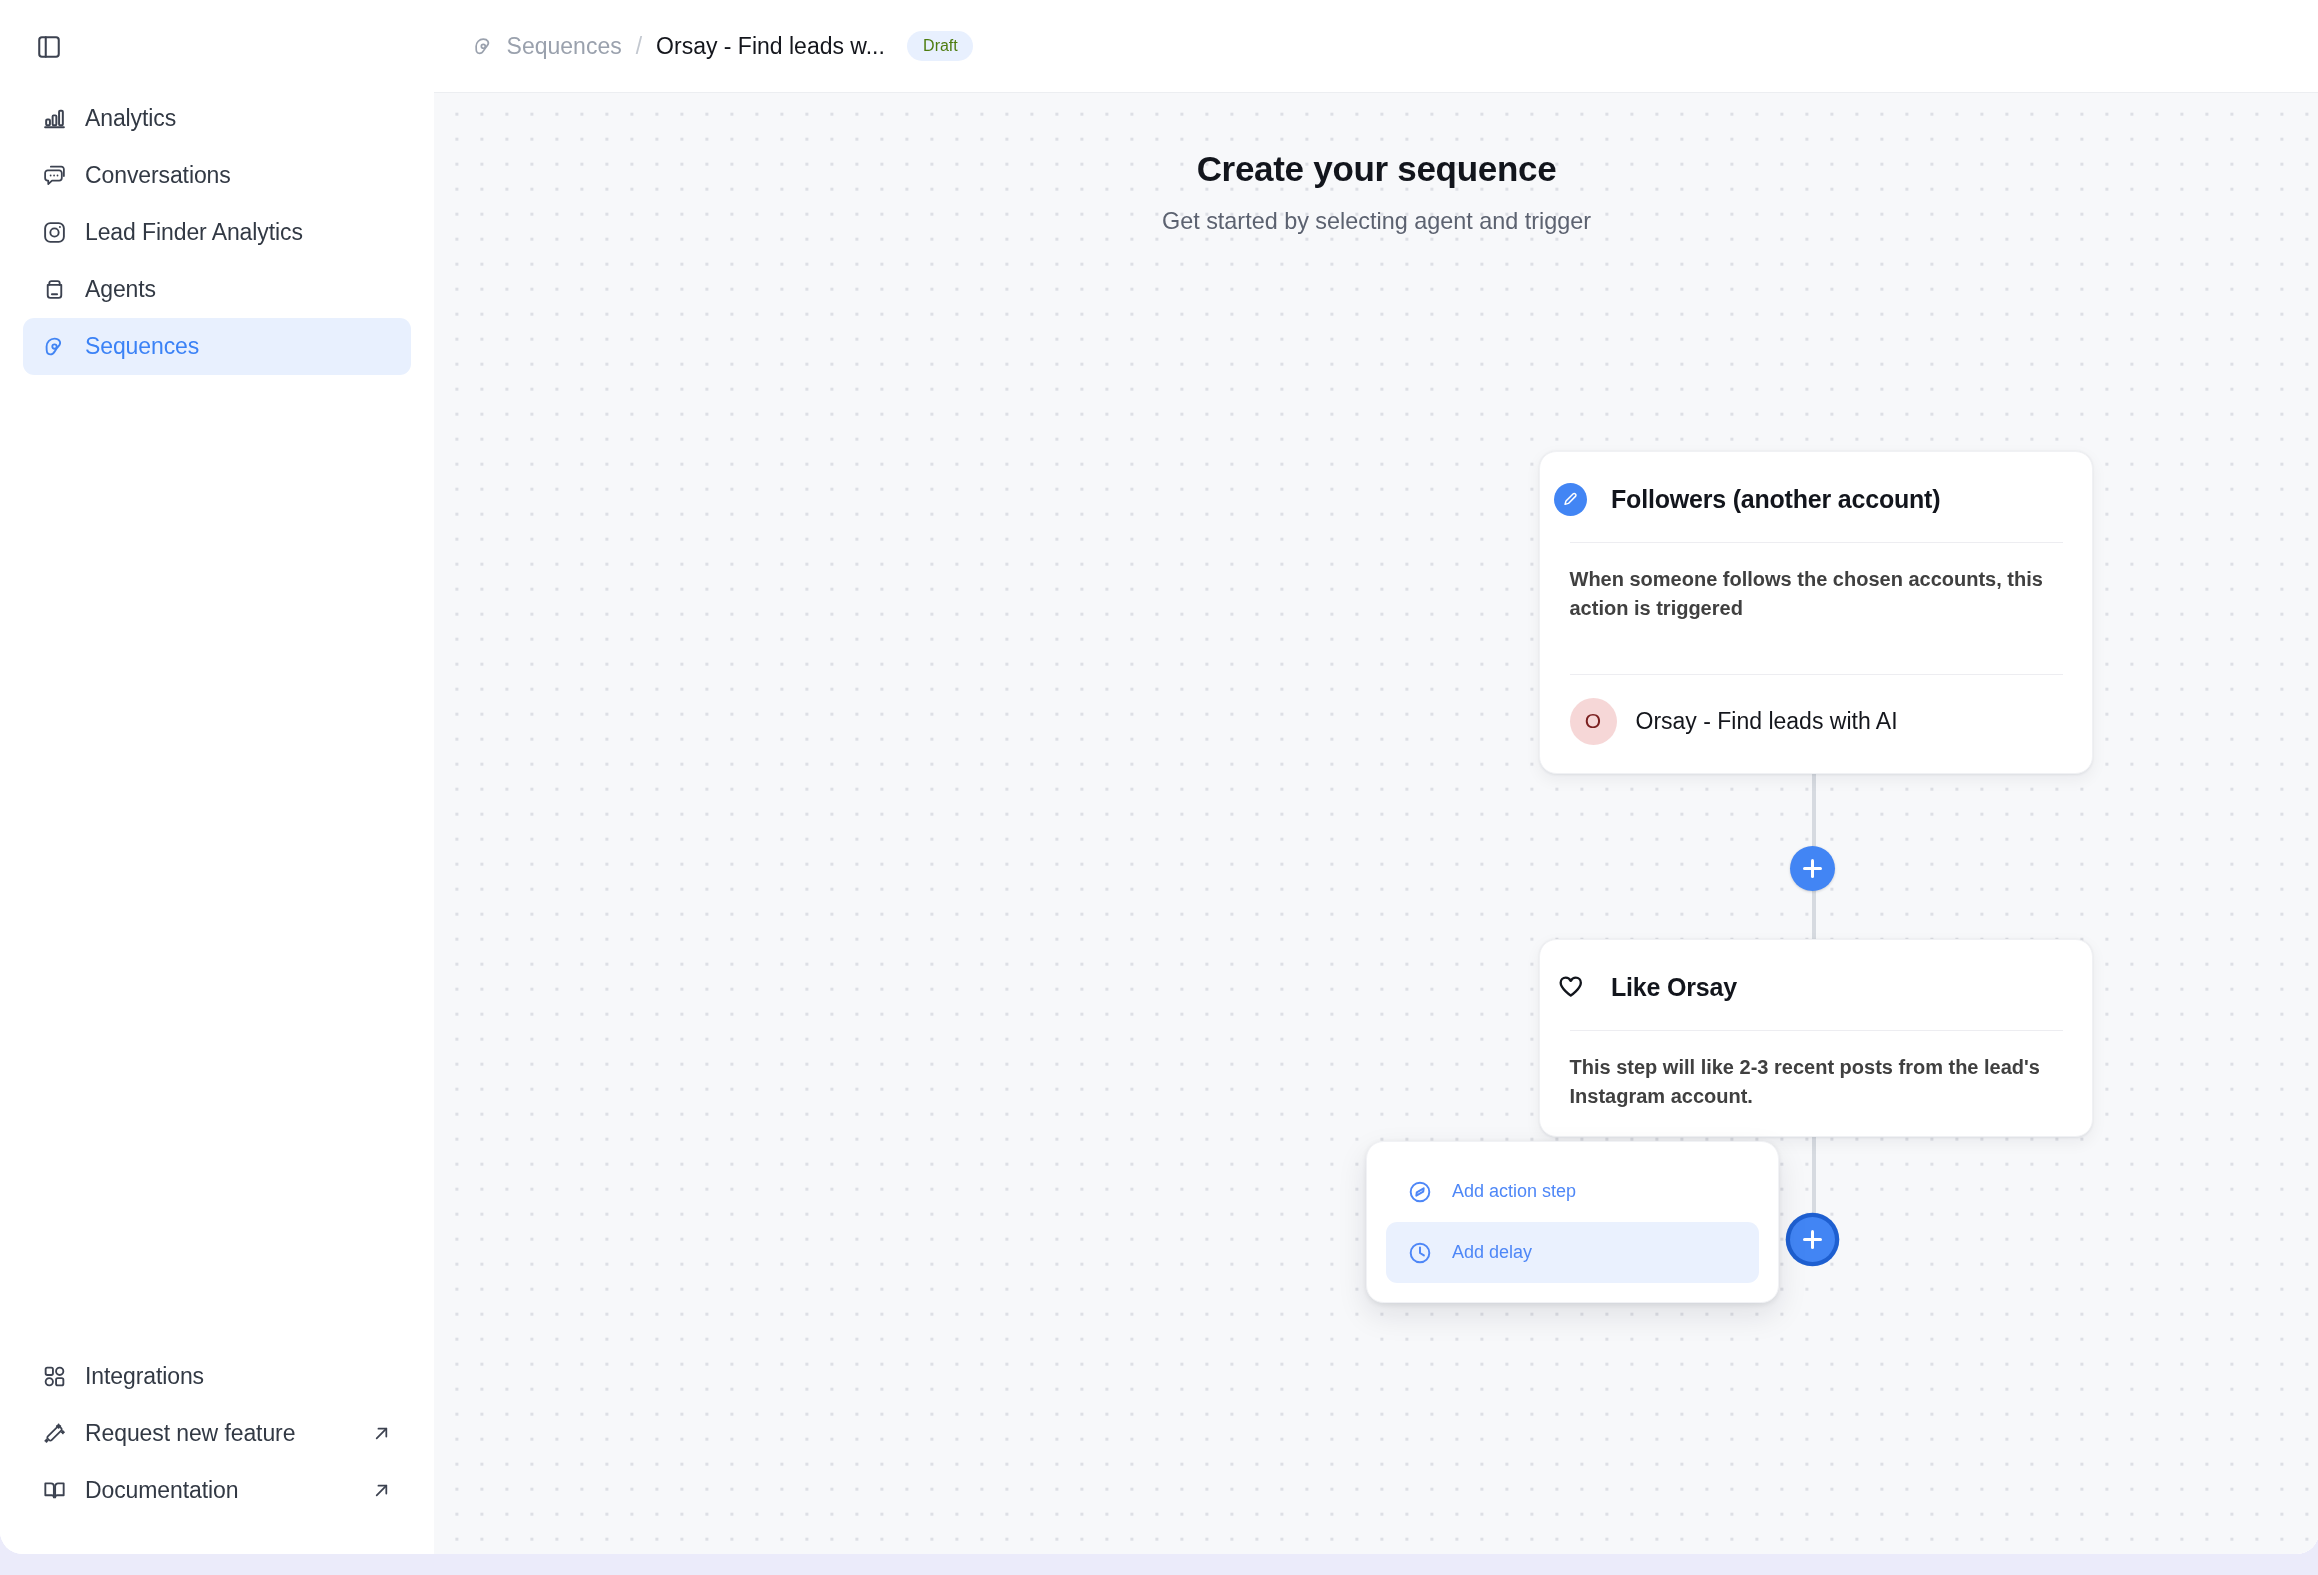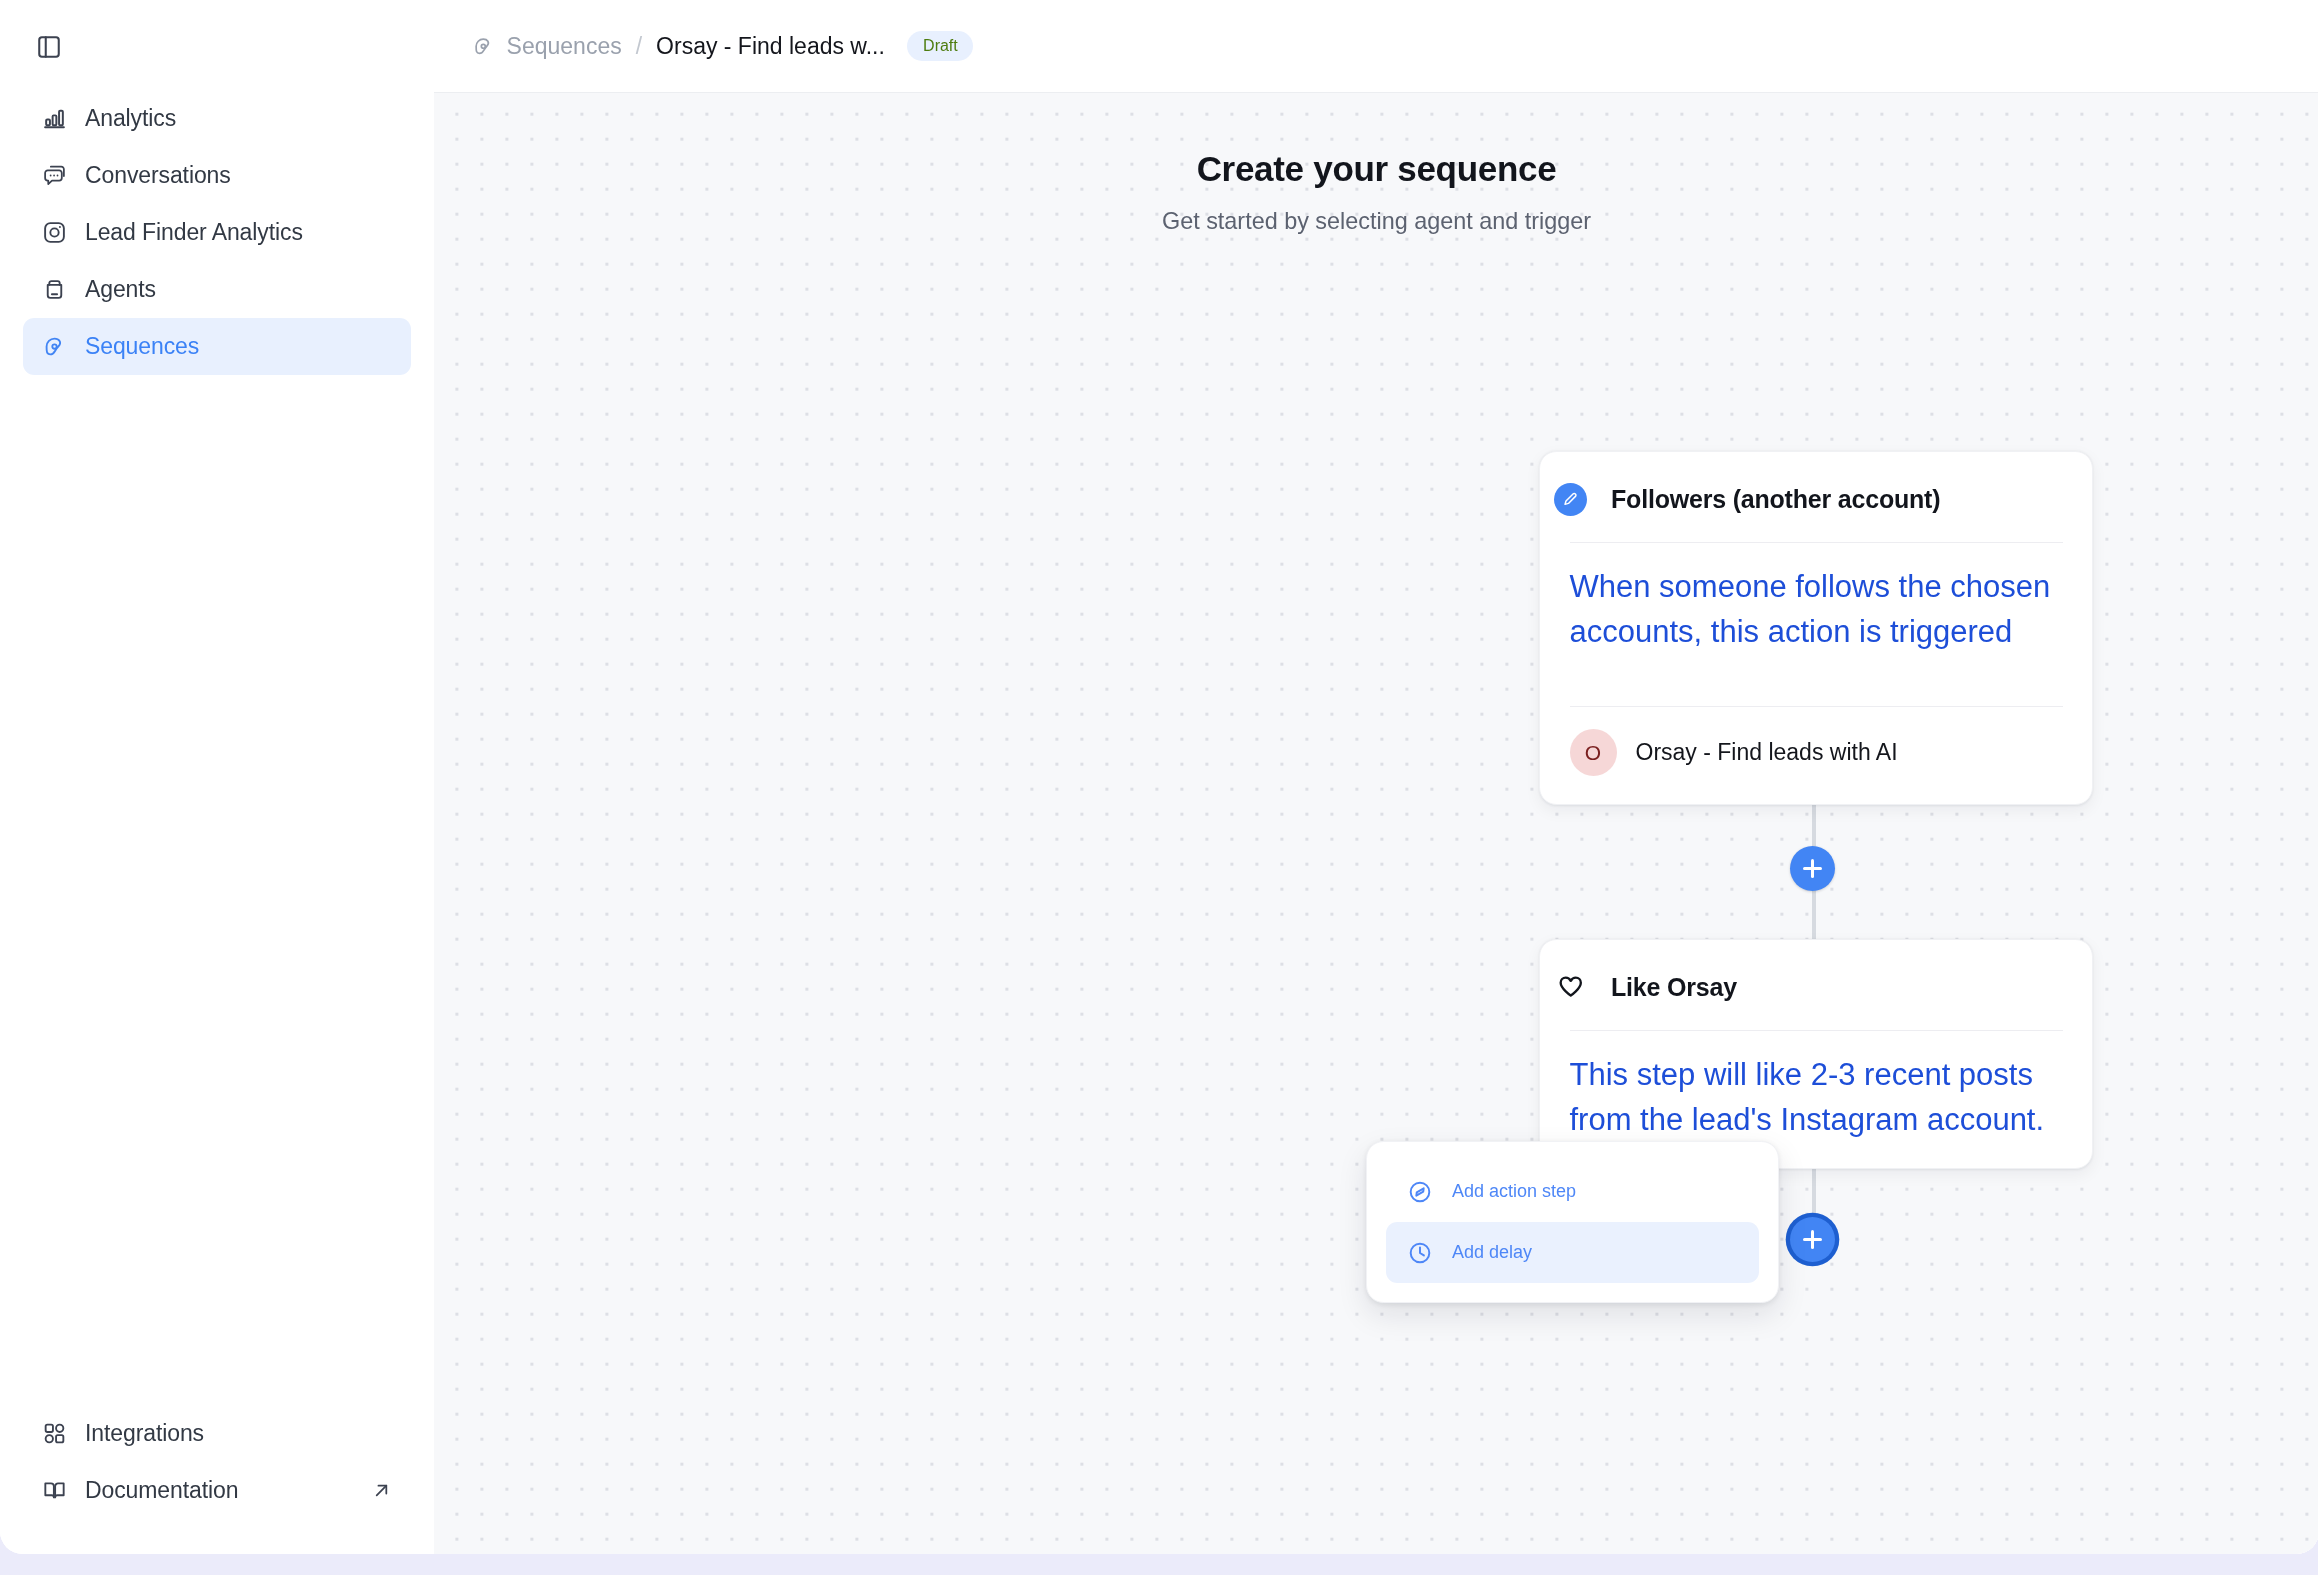--- a/index.html
+++ b/index.html
@@ -125,21 +125,21 @@
   }
   .node-head {
     display: flex; align-items: center; gap: 24px;
     padding: 31px 14px 0;
   }
   .node-head-ico { width: 33px; height: 33px; flex: 0 0 33px; display:flex;align-items:center;justify-content:center;}
   .node-title { font-size: 25px; font-weight: 700; color: #12151c; letter-spacing: -0.2px;}
   .node-hr { height:0.9px; background: #ededf1; margin: 26px 29.5px 0; }
   .node-body {
     padding: 22.6px 29.5px 26px;
-    font-size: 31px; line-height: 1.42; color: #1d4ed8;
+    font-size: 20px; line-height: 1.42; color: #404040; font-weight: bold;
   }
   .node-foot {
     display:flex; align-items:center; gap: 19px;
     padding: 22.6px 29.5px 28px;
   }
   .avatar {
     width: 47px; height: 47px; border-radius: 50%;
     background: #f6d7d7;
     display:flex; align-items:center; justify-content:center;
     font-size: 21px; color: #7a1f1f; flex: 0 0 47px;
@@ -269,20 +269,37 @@
           <svg width="25" height="25" viewBox="0 0 24 24" fill="none" stroke="#3c4250" stroke-width="1.8" stroke-linecap="round" stroke-linejoin="round">
             <rect x="3.5" y="3.5" width="7" height="7" rx="1.6"></rect>
             <rect x="13.5" y="3.5" width="7" height="7" rx="3.5"></rect>
             <rect x="3.5" y="13.5" width="7" height="7" rx="3.5"></rect>
             <rect x="13.5" y="13.5" width="7" height="7" rx="1.6"></rect>
           </svg>
         </span>
         <span class="sb-label">Integrations</span>
       </div>
 
+      <div class="sb-item">
+        <span class="sb-ico">
+          <svg width="25" height="25" viewBox="0 0 24 24" fill="none" stroke="#3c4250" stroke-width="1.7" stroke-linecap="round" stroke-linejoin="round">
+            <path d="M14.8 5.6 5.6 14.8a1.6 1.6 0 0 0 0 2.3l1.3 1.3a1.6 1.6 0 0 0 2.3 0l9.2-9.2a1.6 1.6 0 0 0 0-2.3l-1.3-1.3a1.6 1.6 0 0 0-2.3 0Z"></path>
+            <path d="M15.9 3.2l.5 1.2 1.2.5-1.2.5-.5 1.2-.5-1.2-1.2-.5 1.2-.5Z"></path>
+            <path d="M20 9.6l.35.8.8.35-.8.35-.35.8-.35-.8-.8-.35.8-.35Z"></path>
+            <path d="M4.3 17.8l.35.8.8.35-.8.35-.35.8-.35-.8-.8-.35.8-.35Z"></path>
+          </svg>
+        </span>
+        <span class="sb-label">Request new feature</span>
+        <span class="sb-ext">
+          <svg width="21" height="21" viewBox="0 0 24 24" fill="none" stroke="#3c4250" stroke-width="2" stroke-linecap="round" stroke-linejoin="round">
+            <line x1="6.5" y1="17.5" x2="17.5" y2="6.5"></line>
+              <polyline points="8.5,6.5 17.5,6.5 17.5,15.5"></polyline>
+          </svg>
+        </span>
+      </div>
 
       <div class="sb-item">
         <span class="sb-ico">
           <svg width="25" height="25" viewBox="0 0 24 24" fill="none" stroke="#3c4250" stroke-width="1.8" stroke-linecap="round" stroke-linejoin="round">
             <path d="M3.2 5.2h5.4A2.8 2.8 0 0 1 11.4 8v10.6a2.1 2.1 0 0 0-2.1-2.1H3.2Z"></path>
             <path d="M20.8 5.2h-5.4A2.8 2.8 0 0 0 12.6 8v10.6a2.1 2.1 0 0 1 2.1-2.1h6.1Z"></path>
           </svg>
         </span>
         <span class="sb-label">Documentation</span>
         <span class="sb-ext">

